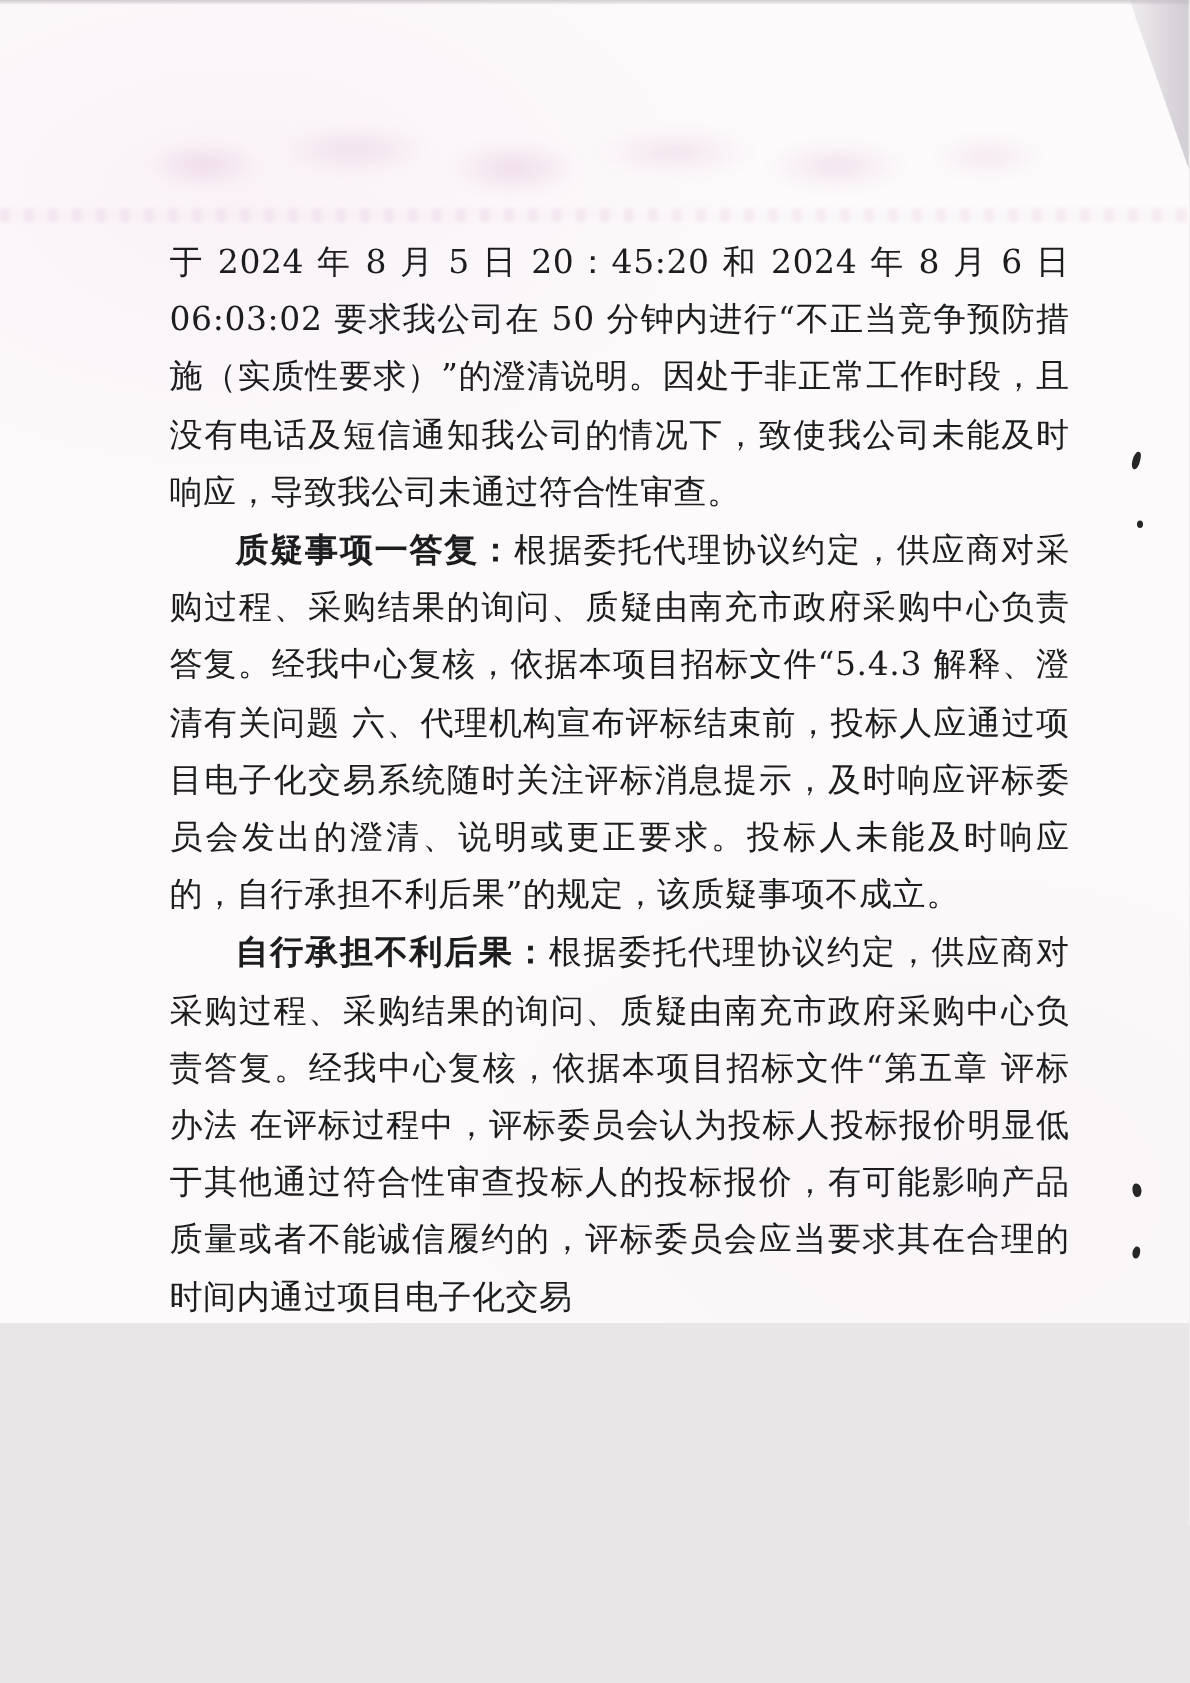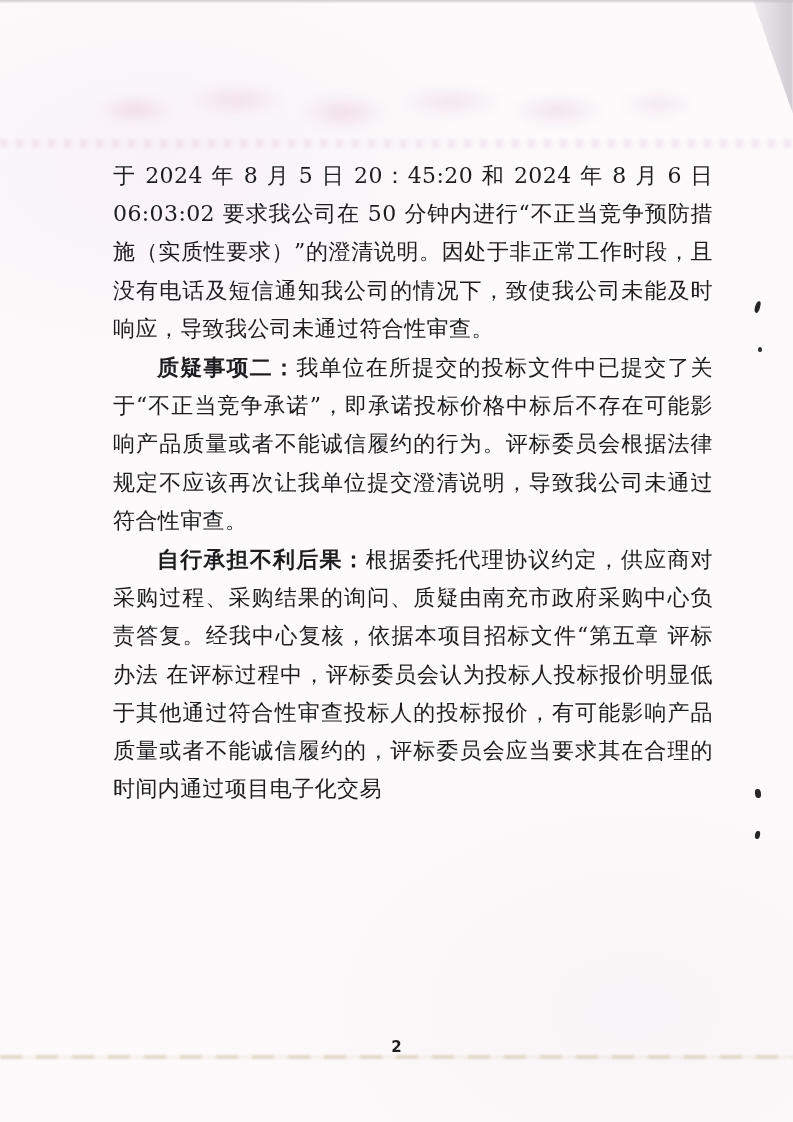--- a/index.html
+++ b/index.html
@@ -2,21 +2,21 @@
 <html><head>
 <meta charset="utf-8">
 <style>
   * { margin: 0; padding: 0; box-sizing: border-box; }
   html, body { background: #e9e6e8; }
   body { font-family: "DejaVu Serif", serif; }
 
   .page {
     position: relative;
     width: 793px;
-    height: 1122px;
+    height: 882px;
     margin: 0 auto;
     background:
       radial-gradient(ellipse 500px 300px at 20% 15%, rgba(246,232,242,0.45), transparent 70%),
       radial-gradient(ellipse 600px 400px at 80% 90%, rgba(246,236,242,0.35), transparent 70%),
       #fcfafb;
     overflow: hidden;
   }
 
   
   .edge-top {
@@ -104,22 +104,22 @@
 <div class="page">
 
   <div class="edge-top"></div>
   <div class="corner-shade"></div>
   <div class="watermark"></div>
   <div class="bleed-band band-top"></div>
 
   <div class="content">
     <p class="para"><strong class="lead"></strong><span>于 2024 年 8 月 5 日 20：45:20 和 2024 年 8 月 6 日 06:03:02 要求我公司在 50 分钟内进行“不正当竞争预防措施（实质性要求）”的澄清说明。因处于非正常工作时段，且没有电话及短信通知我公司的情况下，致使我公司未能及时响应，导致我公司未通过符合性审查。</span></p>
 
+    <p class="para indent"><strong class="lead">质疑事项一答复：</strong><span>根据委托代理协议约定，供应商对采购过程、采购结果的询问、质疑由南充市政府采购中心负责答复。经我中心复核，依据本项目招标文件“5.4.3 解释、澄清有关问题 六、代理机构宣布评标结束前，投标人应通过项目电子化交易系统随时关注评标消息提示，及时响应评标委员会发出的澄清、说明或更正要求。投标人未能及时响应的，自行承担不利后果”的规定，该质疑事项不成立。</span></p>
 
-    <p class="para indent"><strong class="lead">质疑事项二：</strong><span>我单位在所提交的投标文件中已提交了关于“不正当竞争承诺”，即承诺投标价格中标后不存在可能影响产品质量或者不能诚信履约的行为。评标委员会根据法律规定不应该再次让我单位提交澄清说明，导致我公司未通过符合性审查。</span></p>
 
     <p class="para indent"><strong class="lead">自行承担不利后果：</strong><span>根据委托代理协议约定，供应商对采购过程、采购结果的询问、质疑由南充市政府采购中心负责答复。经我中心复核，依据本项目招标文件“第五章 评标办法 在评标过程中，评标委员会认为投标人投标报价明显低于其他通过符合性审查投标人的投标报价，有可能影响产品质量或者不能诚信履约的，评标委员会应当要求其在合理的时间内通过项目电子化交易</span></p>
   </div>
 
   <div class="crease"></div>
 
   <div class="page-number">2</div>
 
   <div class="speck s1"></div>
   <div class="speck s2"></div>

